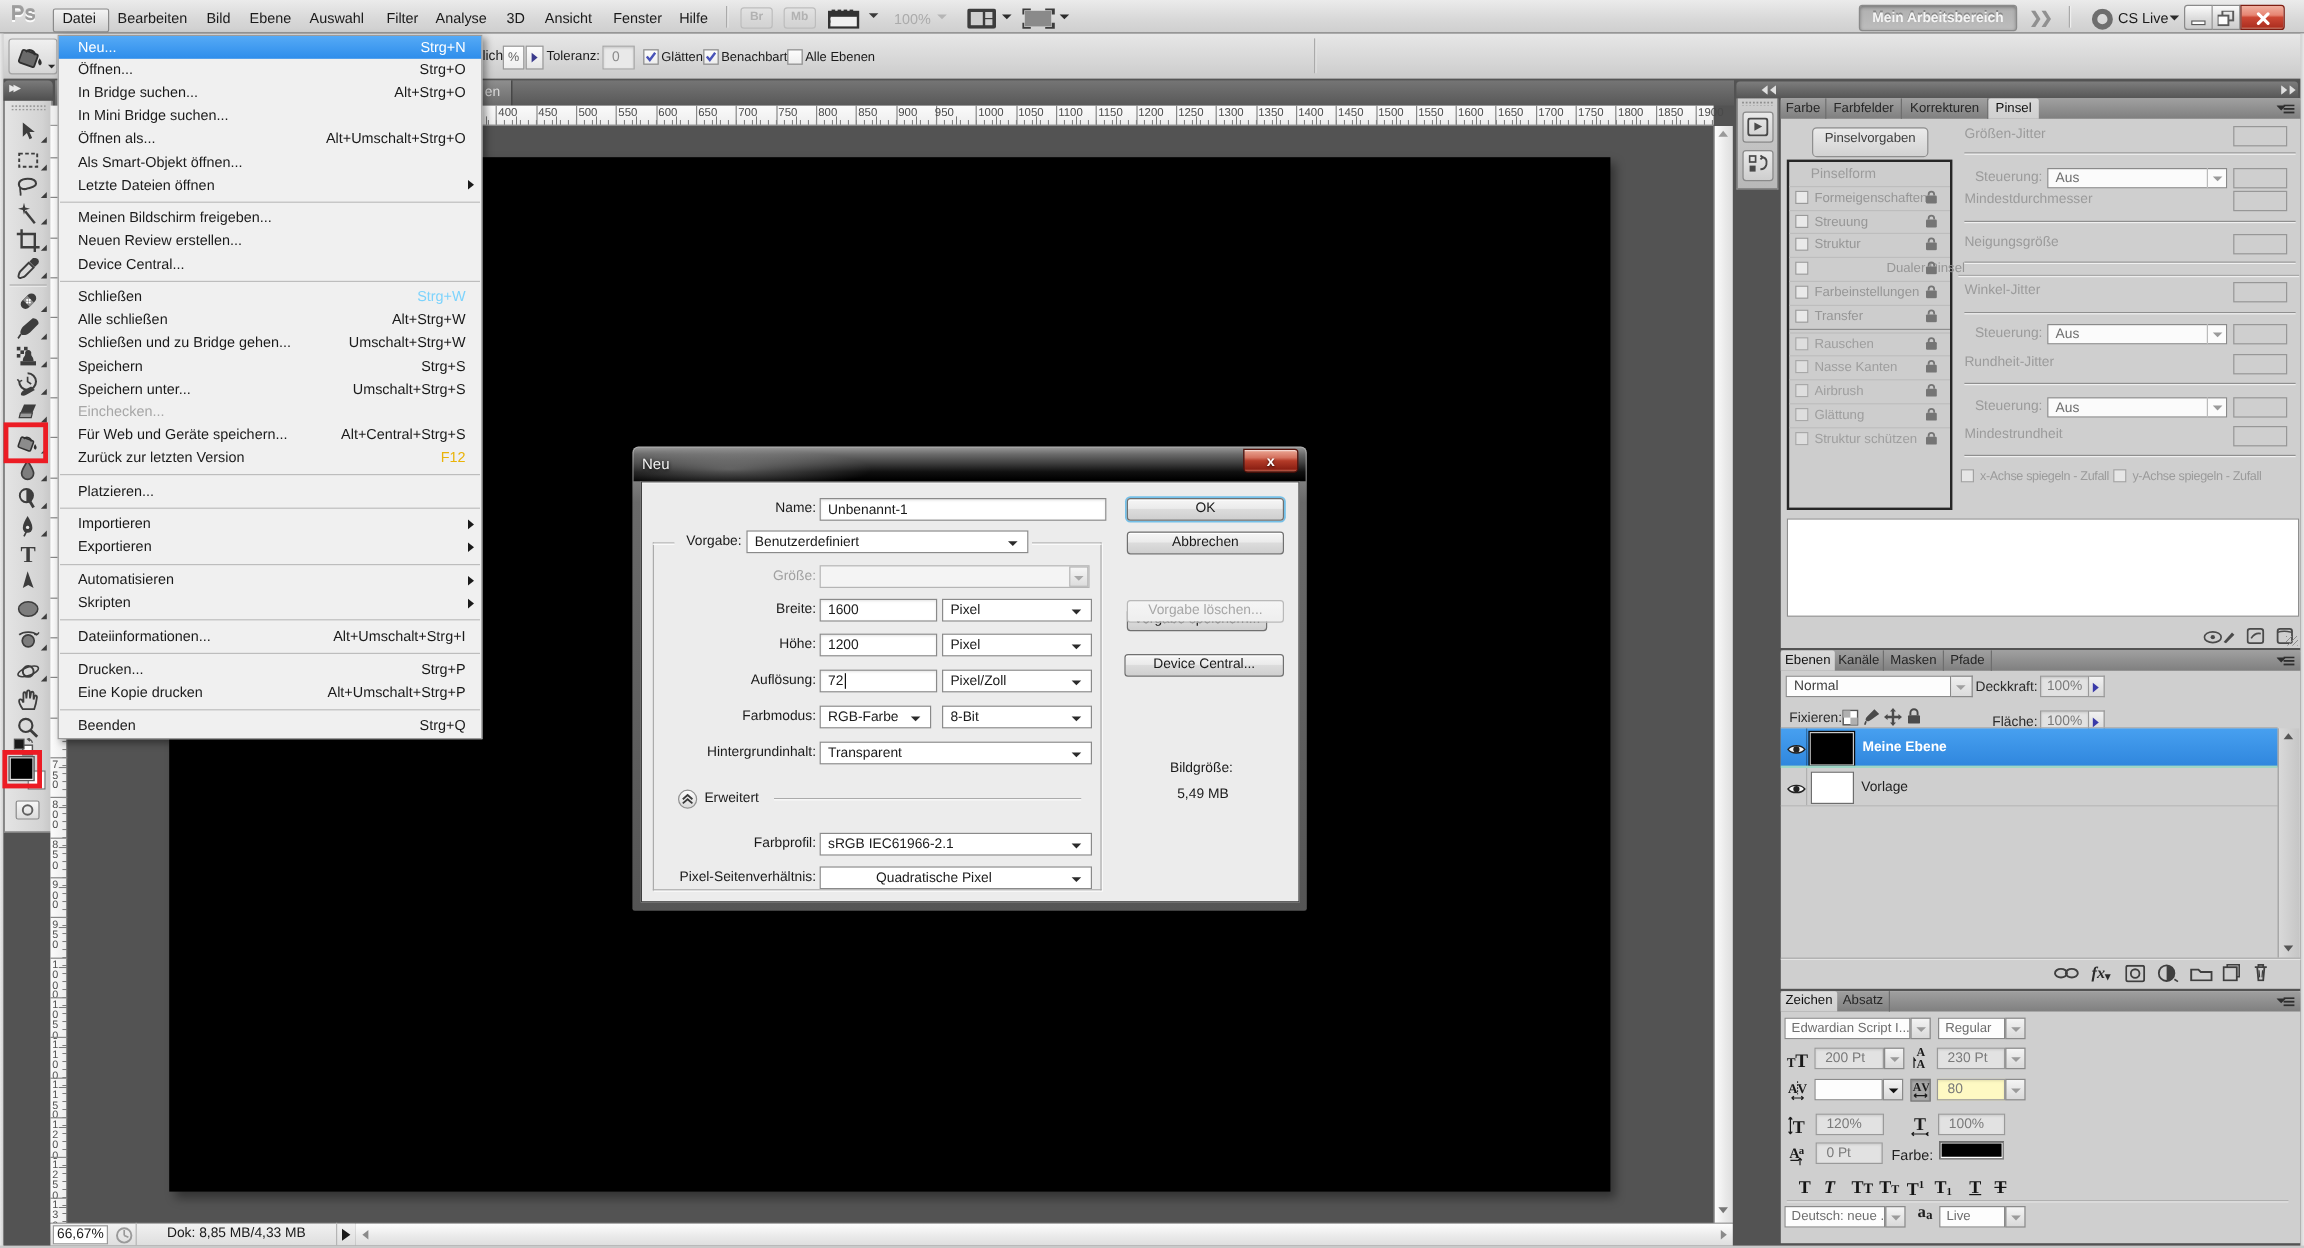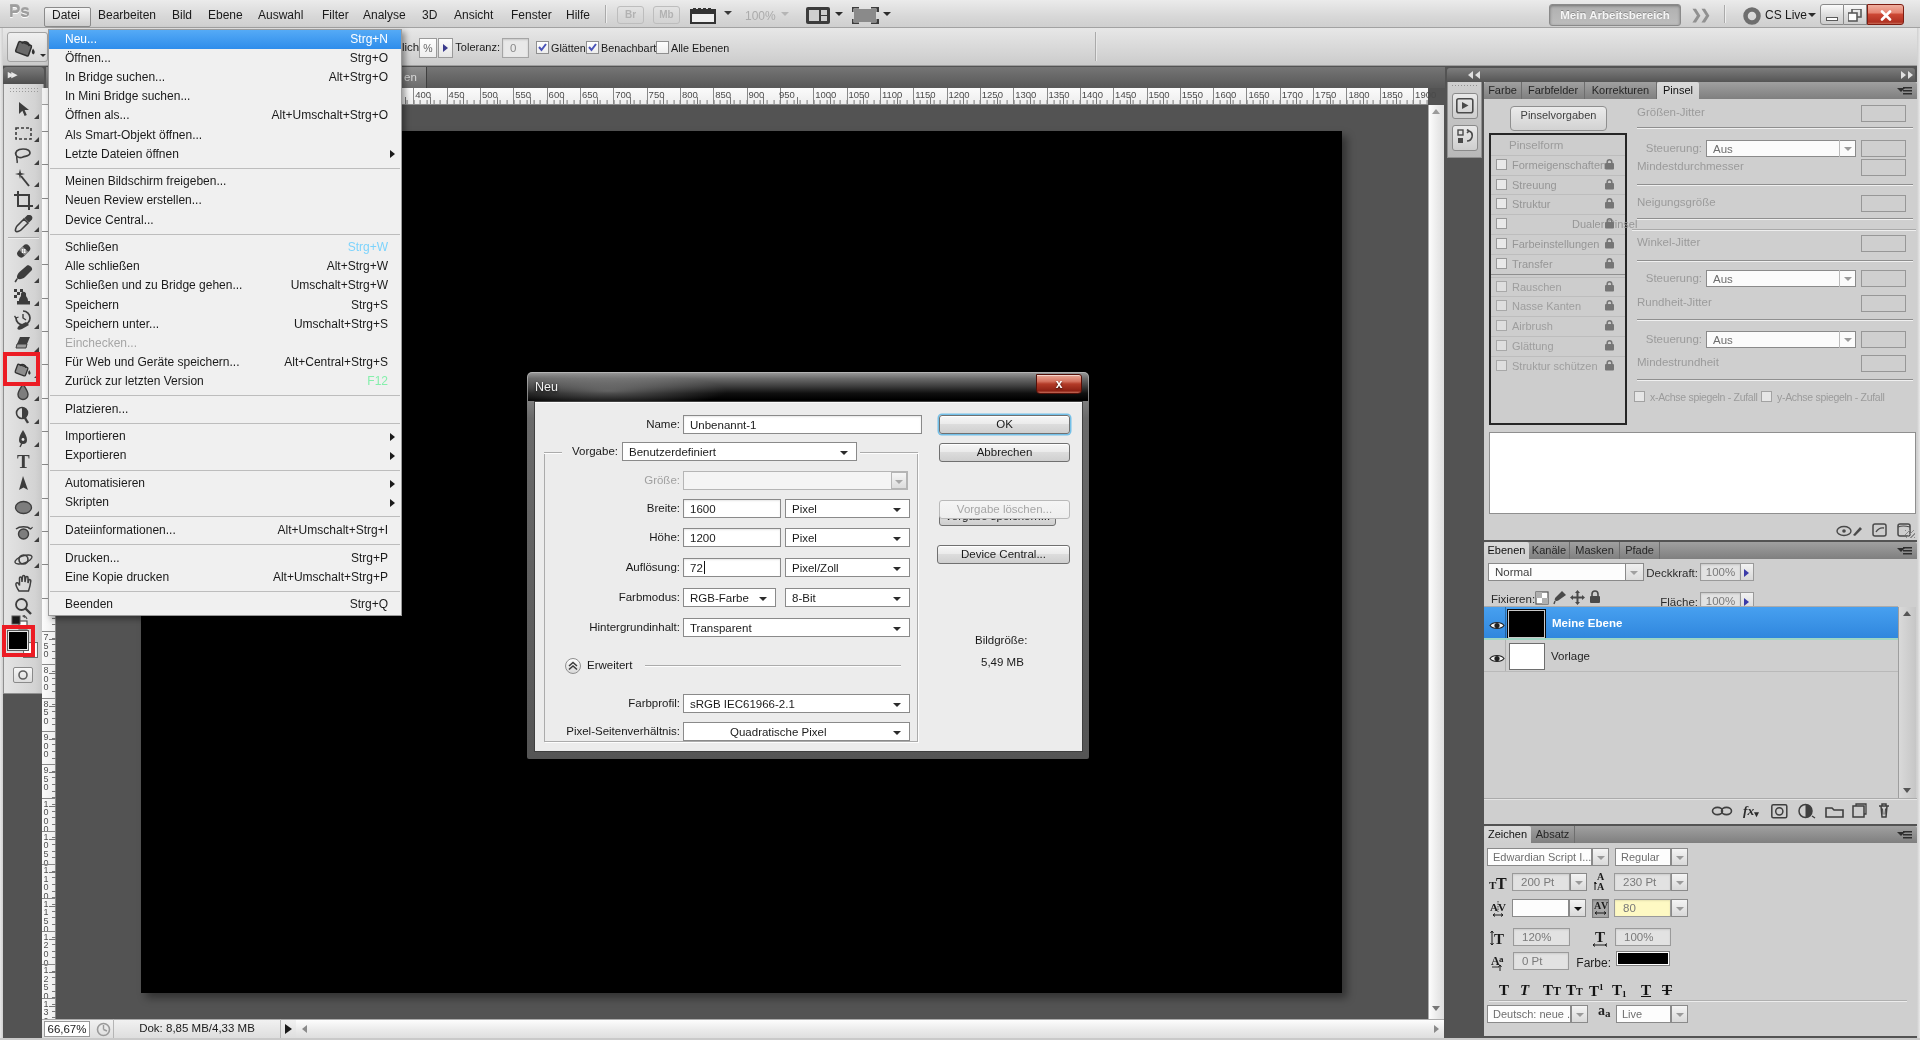--- a/index.html
+++ b/index.html
@@ -803,21 +803,21 @@
 <div style="position:absolute;left:65px;top:276.4px;height:19.1px;font-family:'Liberation Sans',sans-serif;font-size:12px;color:#1a1a1a;line-height:19.1px;white-space:nowrap;">Schließen und zu Bridge gehen...</div>
 <div style="position:absolute;left:200px;top:276.4px;width:188px;height:19.1px;text-align:right;font-family:'Liberation Sans',sans-serif;font-size:12px;color:#1a1a1a;line-height:19.1px;">Umschalt+Strg+W</div>
 <div style="position:absolute;left:65px;top:295.5px;height:19.1px;font-family:'Liberation Sans',sans-serif;font-size:12px;color:#1a1a1a;line-height:19.1px;white-space:nowrap;">Speichern</div>
 <div style="position:absolute;left:200px;top:295.5px;width:188px;height:19.1px;text-align:right;font-family:'Liberation Sans',sans-serif;font-size:12px;color:#1a1a1a;line-height:19.1px;">Strg+S</div>
 <div style="position:absolute;left:65px;top:314.6px;height:19.1px;font-family:'Liberation Sans',sans-serif;font-size:12px;color:#1a1a1a;line-height:19.1px;white-space:nowrap;">Speichern unter...</div>
 <div style="position:absolute;left:200px;top:314.6px;width:188px;height:19.1px;text-align:right;font-family:'Liberation Sans',sans-serif;font-size:12px;color:#1a1a1a;line-height:19.1px;">Umschalt+Strg+S</div>
 <div style="position:absolute;left:65px;top:333.70000000000005px;height:19.1px;font-family:'Liberation Sans',sans-serif;font-size:12px;color:#a6a6a6;line-height:19.1px;white-space:nowrap;">Einchecken...</div>
 <div style="position:absolute;left:65px;top:352.80000000000007px;height:19.1px;font-family:'Liberation Sans',sans-serif;font-size:12px;color:#1a1a1a;line-height:19.1px;white-space:nowrap;">Für Web und Geräte speichern...</div>
 <div style="position:absolute;left:200px;top:352.80000000000007px;width:188px;height:19.1px;text-align:right;font-family:'Liberation Sans',sans-serif;font-size:12px;color:#1a1a1a;line-height:19.1px;">Alt+Central+Strg+S</div>
 <div style="position:absolute;left:65px;top:371.9000000000001px;height:19.1px;font-family:'Liberation Sans',sans-serif;font-size:12px;color:#1a1a1a;line-height:19.1px;white-space:nowrap;">Zurück zur letzten Version</div>
-<div style="position:absolute;left:200px;top:371.9000000000001px;width:188px;height:19.1px;text-align:right;font-family:'Liberation Sans',sans-serif;font-size:12px;color:#86efac;line-height:19.1px;">F12</div>
+<div style="position:absolute;left:200px;top:371.9000000000001px;width:188px;height:19.1px;text-align:right;font-family:'Liberation Sans',sans-serif;font-size:12px;color:#eab308;line-height:19.1px;">F12</div>
 <div style="position:absolute;left:50px;top:395.0000000000001px;width:350px;height:1px;background:#bdbdbd;"></div>
 <div style="position:absolute;left:65px;top:399.60000000000014px;height:19.1px;font-family:'Liberation Sans',sans-serif;font-size:12px;color:#1a1a1a;line-height:19.1px;white-space:nowrap;">Platzieren...</div>
 <div style="position:absolute;left:50px;top:422.70000000000016px;width:350px;height:1px;background:#bdbdbd;"></div>
 <div style="position:absolute;left:65px;top:427.3000000000002px;height:19.1px;font-family:'Liberation Sans',sans-serif;font-size:12px;color:#1a1a1a;line-height:19.1px;white-space:nowrap;">Importieren</div>
 <div style="position:absolute;left:390px;top:432.8000000000002px;">
     <div style="width:0;height:0;border-top:4px solid transparent;border-bottom:4px solid transparent;border-left:5px solid #1a1a1a;"></div>
   </div>
 <div style="position:absolute;left:65px;top:446.4000000000002px;height:19.1px;font-family:'Liberation Sans',sans-serif;font-size:12px;color:#1a1a1a;line-height:19.1px;white-space:nowrap;">Exportieren</div>
 <div style="position:absolute;left:390px;top:451.9000000000002px;">
     <div style="width:0;height:0;border-top:4px solid transparent;border-bottom:4px solid transparent;border-left:5px solid #1a1a1a;"></div>

